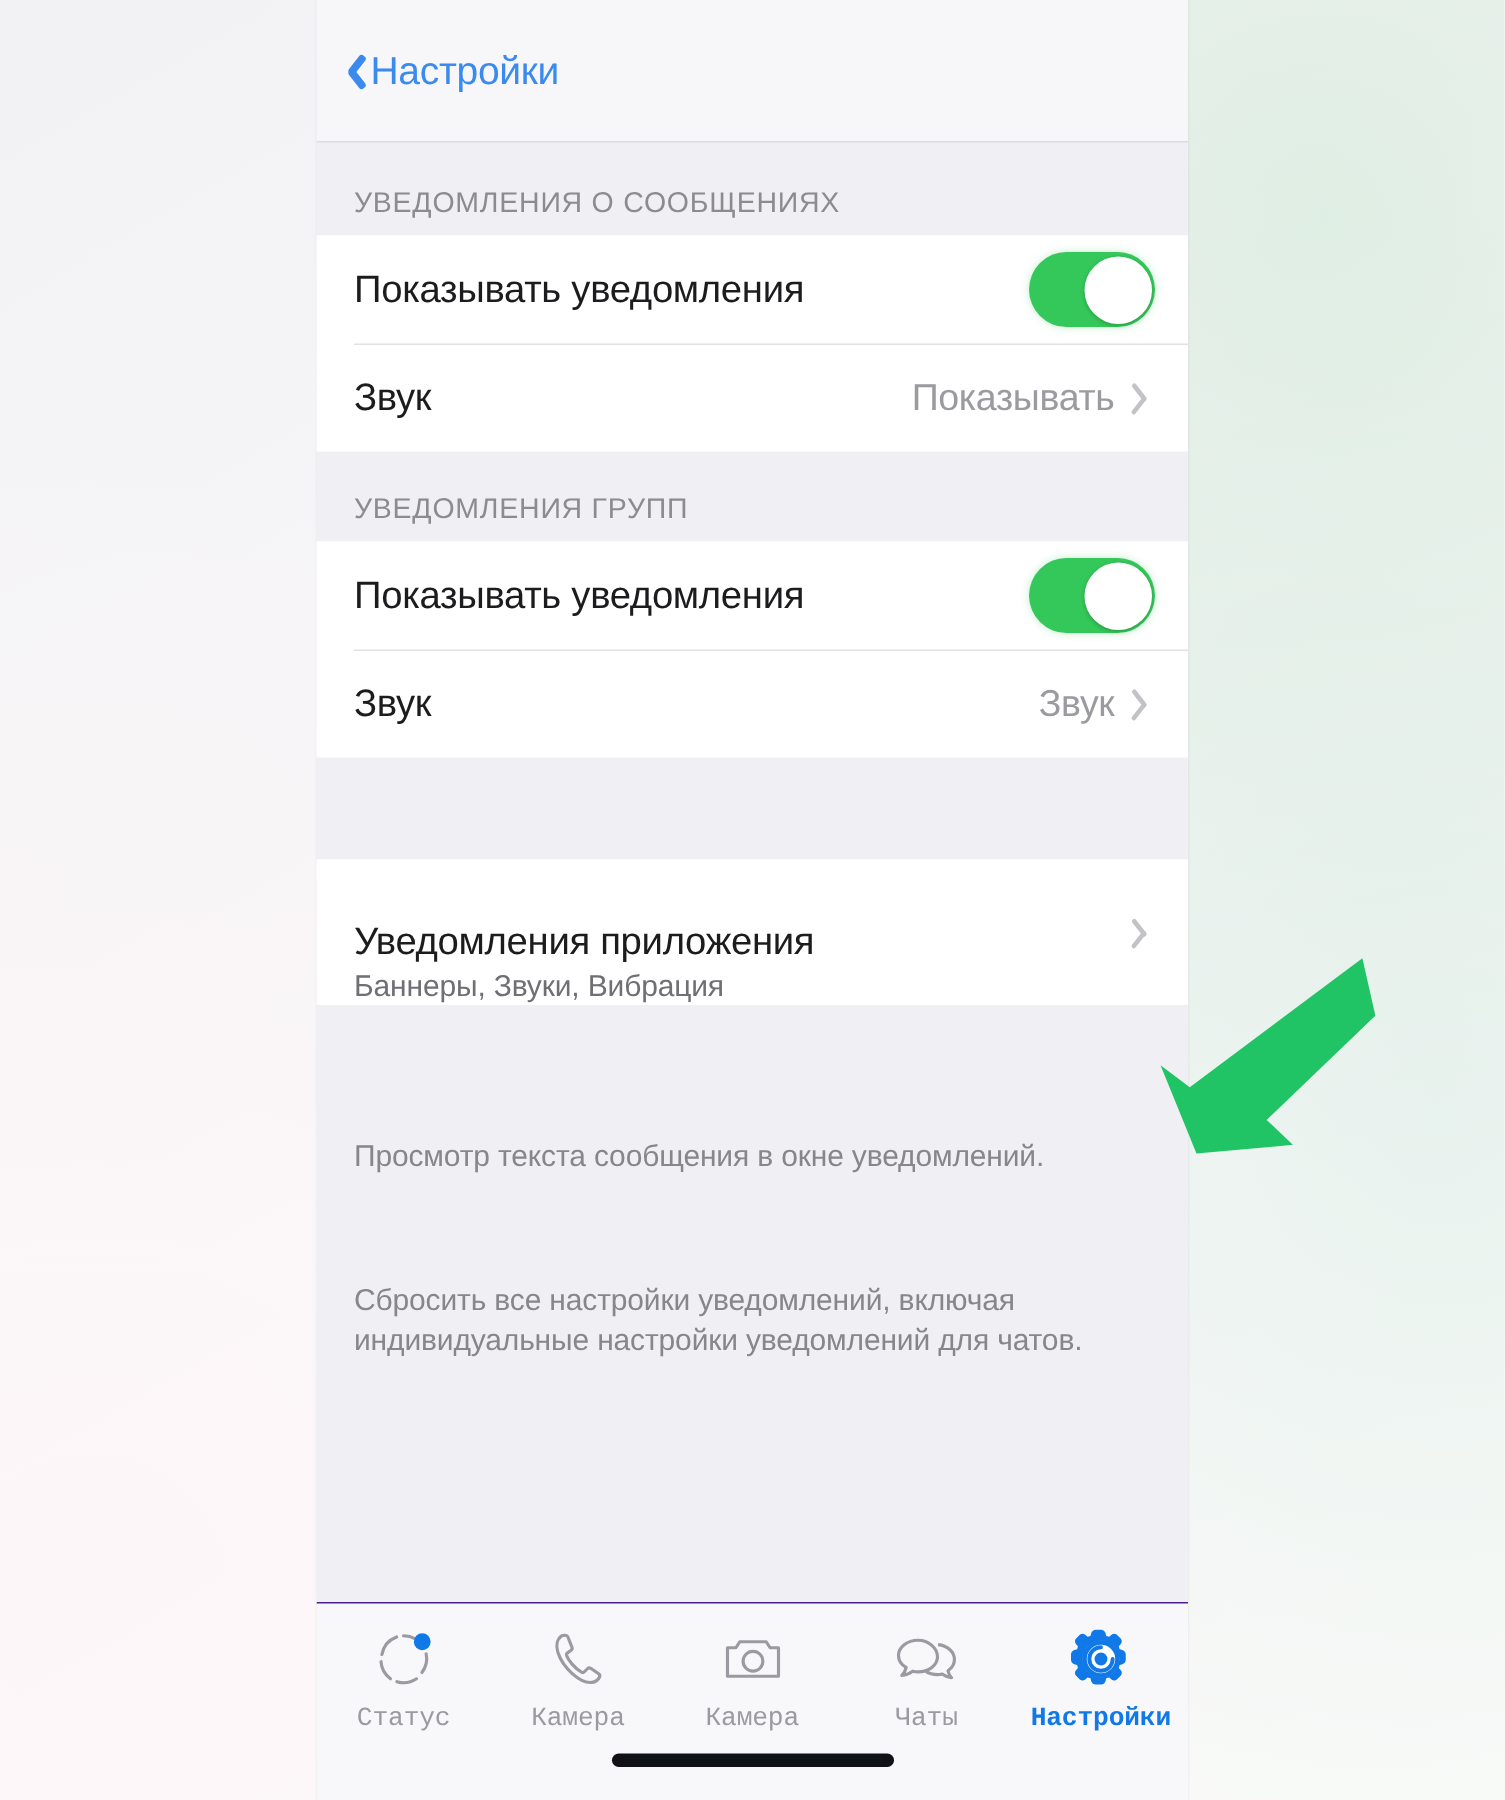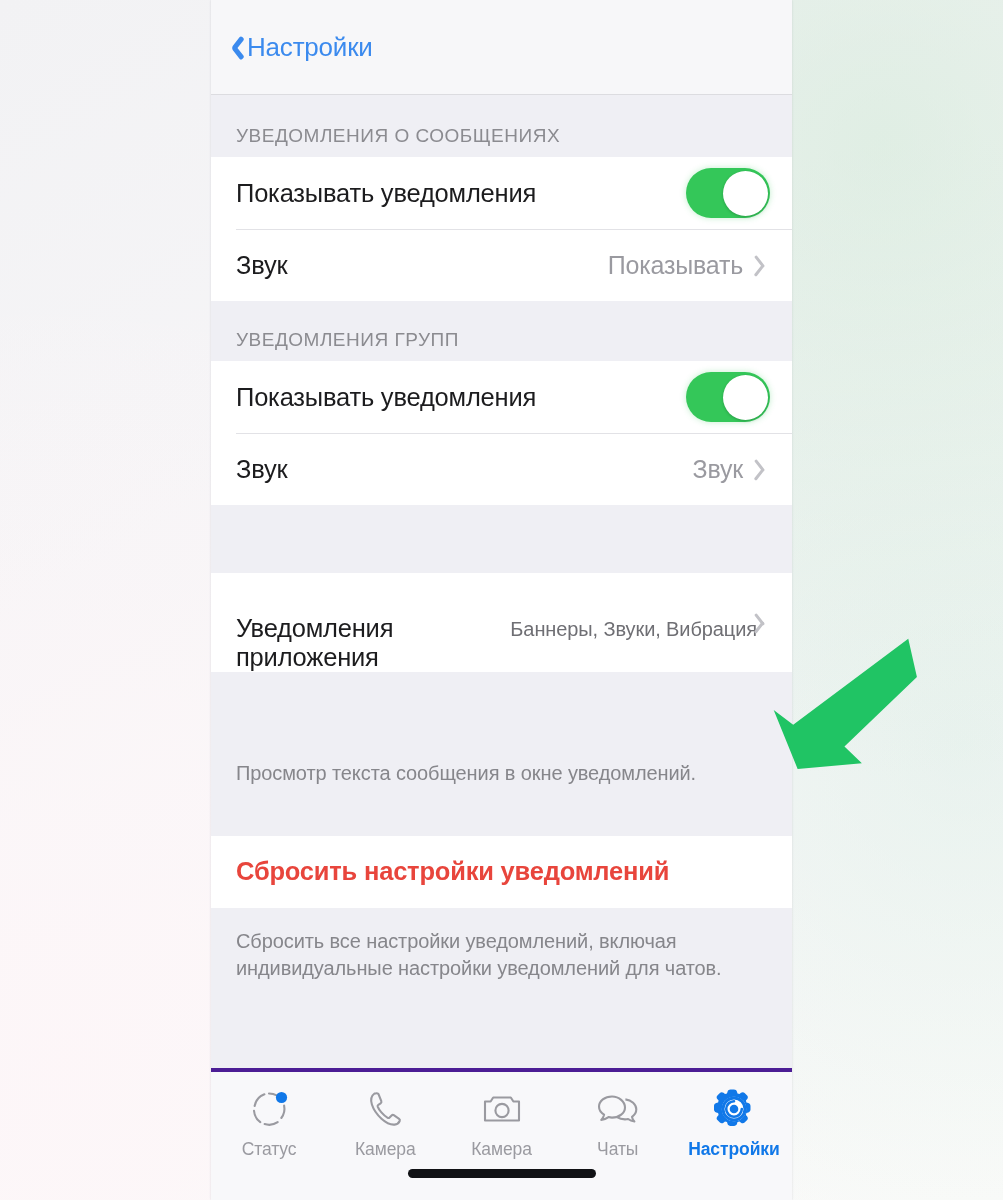--- a/index.html
+++ b/index.html
@@ -119,20 +119,21 @@
   }
   .row-label {
     font-size: 25.5px;
     color: #1c1c1e;
     letter-spacing: -0.2px;
     flex: 1;
   }
   .row-stack {
     flex: 1;
     display: flex;
+    flex-direction: column;
     justify-content: center;
     margin-top: 41px;
   }
   .row-sub {
     font-size: 20px;
     color: #6f6f74;
     margin-top: 4px;
     letter-spacing: -0.1px;
   }
   .row-value {
@@ -198,25 +199,26 @@
   }
 
   
   .tabbar {
     position: absolute;
     left: 0;
     bottom: 0;
     width: 581px;
     height: 132px;
     background: #f8f8fa;
-    border-top: 4px solid #4c1d95;
+    border-top: 1px solid #4c1d95;
     display: flex;
     align-items: flex-start;
     padding-top: 14px;
     box-sizing: border-box;
+    font-family: Liberation Mono, monospace;
   }
   .tab {
     flex: 1;
     display: flex;
     flex-direction: column;
     align-items: center;
     cursor: pointer;
   }
   .tab-icon {
     height: 46px;
@@ -307,25 +309,20 @@
         <span class="row-sub">Баннеры, Звуки, Вибрация</span>
       </span>
       <span class="chev-right"></span>
     </div>
   </div>
 
   <div class="gap" style="height:72px"></div>
   <div class="footer-note">Просмотр текста сообщения в окне уведомлений.</div>
 
   <div class="gap" style="height:48px"></div>
-  <div class="card">
-    <div class="row row-destructive">
-      <span class="row-label">Сбросить настройки уведомлений</span>
-    </div>
-  </div>
   <div class="footer-note tall">Сбросить все настройки уведомлений, включая индивидуальные настройки уведомлений для чатов.</div>
 
   <div class="tabbar">
 
     <div class="tab">
       <span class="tab-icon">
         <svg width="42" height="42" viewBox="0 0 42 42">
           <g fill="none" stroke="#9a9aa0" stroke-width="2.1" stroke-linecap="round">
             <path d="M21 5.5 A15.5 15.5 0 0 1 34.2 13.2"></path>
             <path d="M36.1 17.5 A15.5 15.5 0 0 1 33.3 30"></path>

